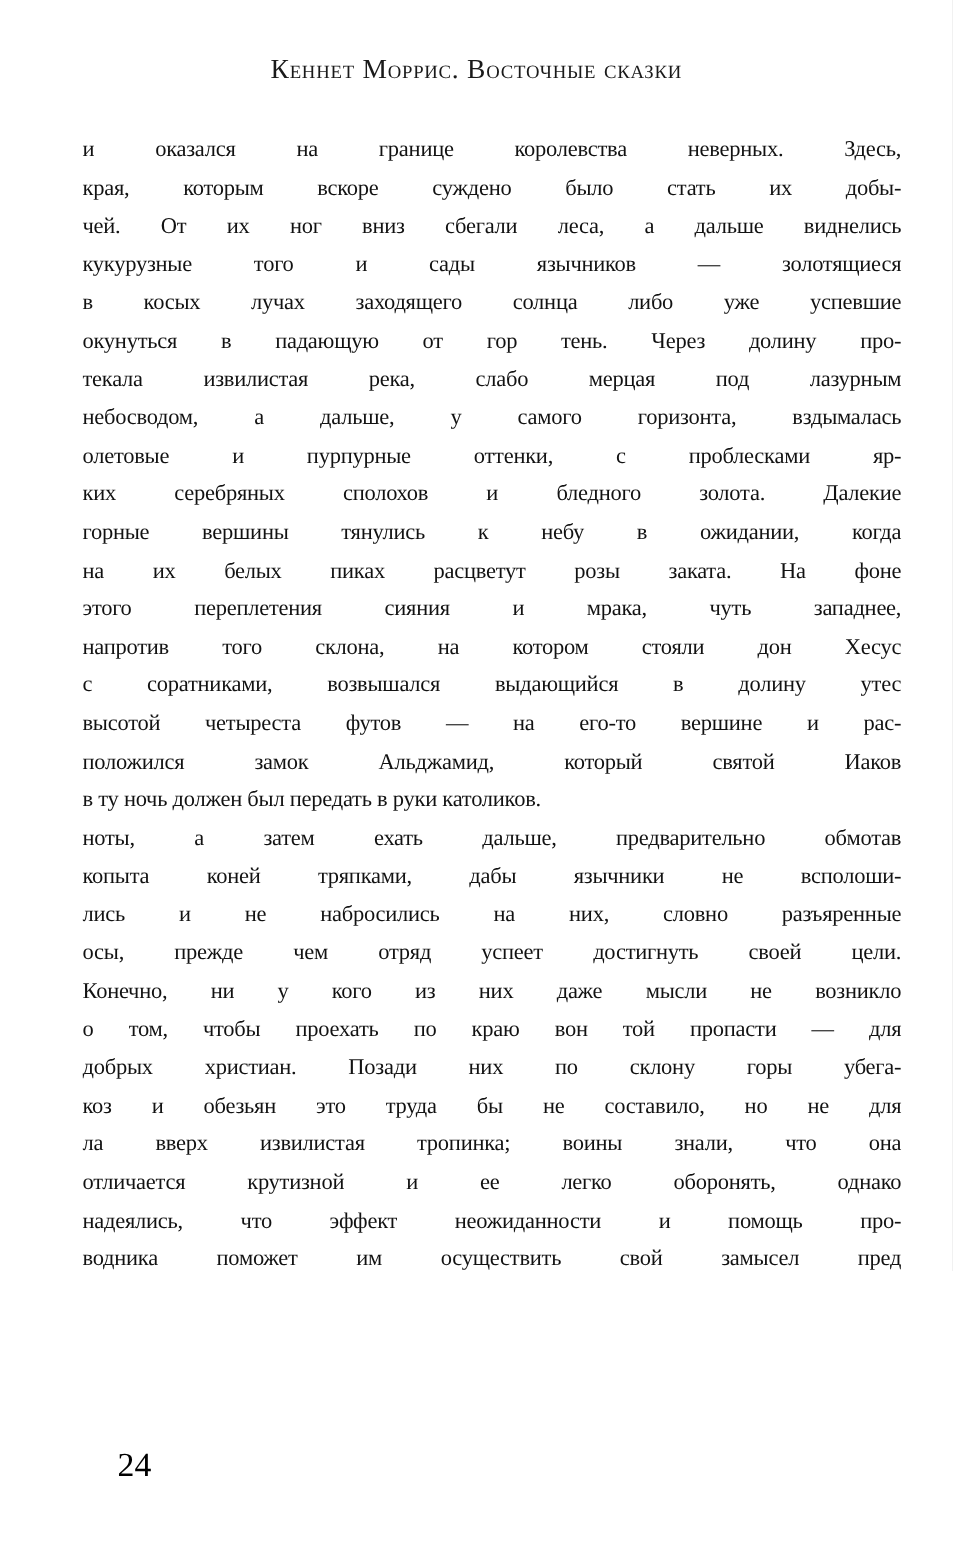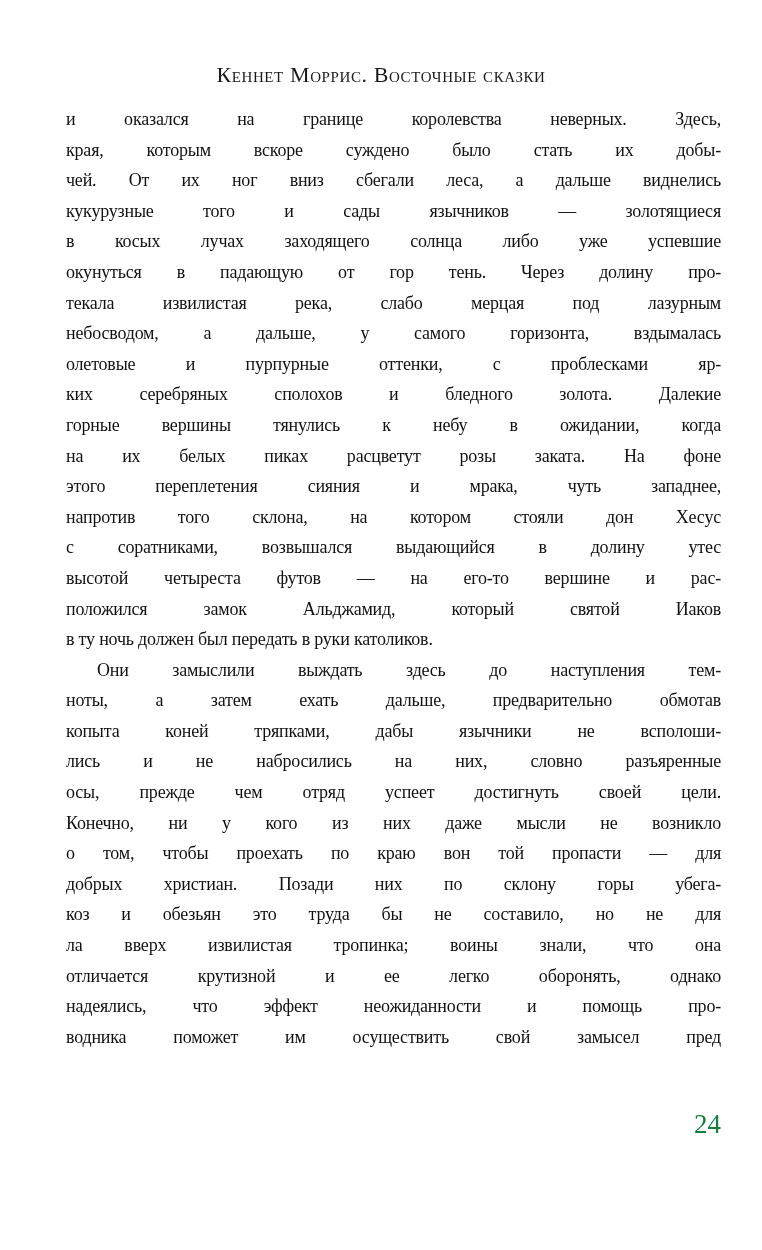--- a/index.html
+++ b/index.html
@@ -21,21 +21,20 @@
     position: absolute;
     top: 42px;
     left: 0;
     width: 762px;
     text-align: center;
     font-size: 22px;
     line-height: 26px;
     font-variant: small-caps;
     letter-spacing: 0.6px;
     color: #1a1a1a;
-    margin-top: 20px;
   }
   .body-text {
     position: absolute;
     top: 104px;
     left: 66px;
     width: 655px;
     font-size: 18px;
     letter-spacing: -0.2px;
     color: #121212;
   }
@@ -52,29 +51,29 @@
     white-space: nowrap;
   }
   .line.indent {
     text-indent: 31px;
   }
   .line.para-end {
     text-align-last: left;
   }
   .page-number {
     position: absolute;
-    top: 1108px;
+    top: 1156px;
     left: 66px;
     width: 655px;
     padding-left: 28px;
     box-sizing: border-box;
-    text-align: right;
+    text-align: left;
     font-size: 27px;
     line-height: 32px;
-    color: #15803d;
+    color: #000000;
   }
 </style>
 </head>
 <body>
 
 <div class="page">
 
   <div class="running-header">Кеннет Моррис. Восточные сказки</div>
 
   <div class="body-text">
@@ -94,21 +93,20 @@
       <div class="line">на их белых пиках расцветут розы заката. На фоне</div>
       <div class="line">этого переплетения сияния и мрака, чуть западнее,</div>
       <div class="line">напротив того склона, на котором стояли дон Хесус</div>
       <div class="line">с соратниками, возвышался выдающийся в долину утес</div>
       <div class="line">высотой четыреста футов — на его-то вершине и рас-</div>
       <div class="line">положился замок Альджамид, который святой Иаков</div>
       <div class="line para-end">в ту ночь должен был передать в руки католиков.</div>
     </div>
 
     <div class="paragraph">
-      <div class="line indent">Они замыслили выждать здесь до наступления тем-</div>
       <div class="line">ноты, а затем ехать дальше, предварительно обмотав</div>
       <div class="line">копыта коней тряпками, дабы язычники не всполоши-</div>
       <div class="line">лись и не набросились на них, словно разъяренные</div>
       <div class="line">осы, прежде чем отряд успеет достигнуть своей цели.</div>
       <div class="line">Конечно, ни у кого из них даже мысли не возникло</div>
       <div class="line">о том, чтобы проехать по краю вон той пропасти — для</div>
       <div class="line">добрых христиан. Позади них по склону горы убега-</div>
       <div class="line">коз и обезьян это труда бы не составило, но не для</div>
       <div class="line">ла вверх извилистая тропинка; воины знали, что она</div>
       <div class="line">отличается крутизной и ее легко оборонять, однако</div>

